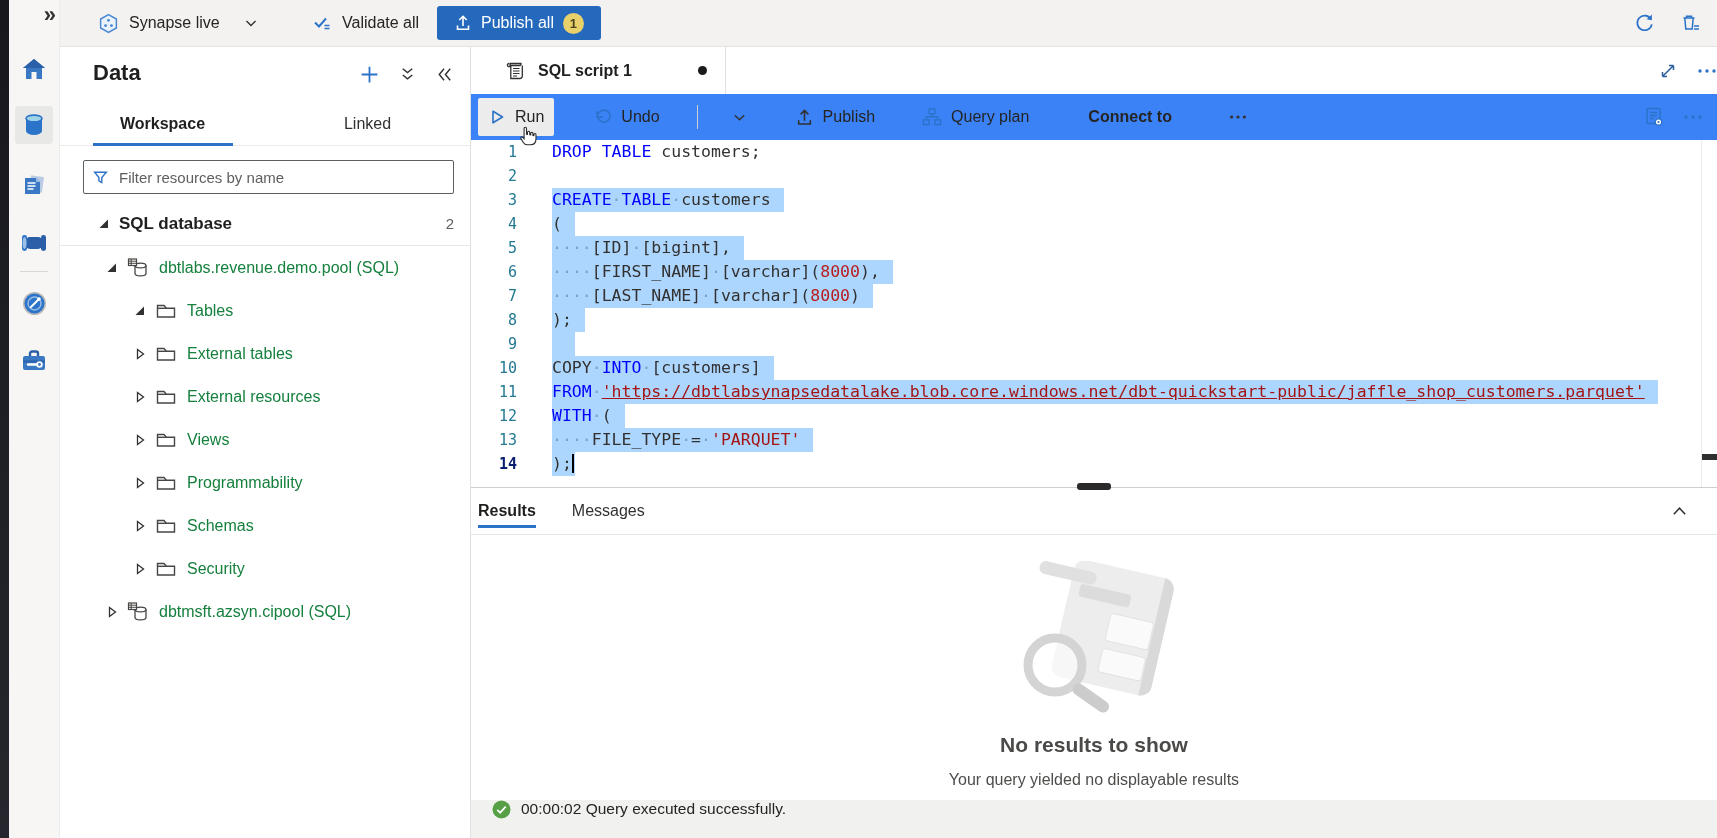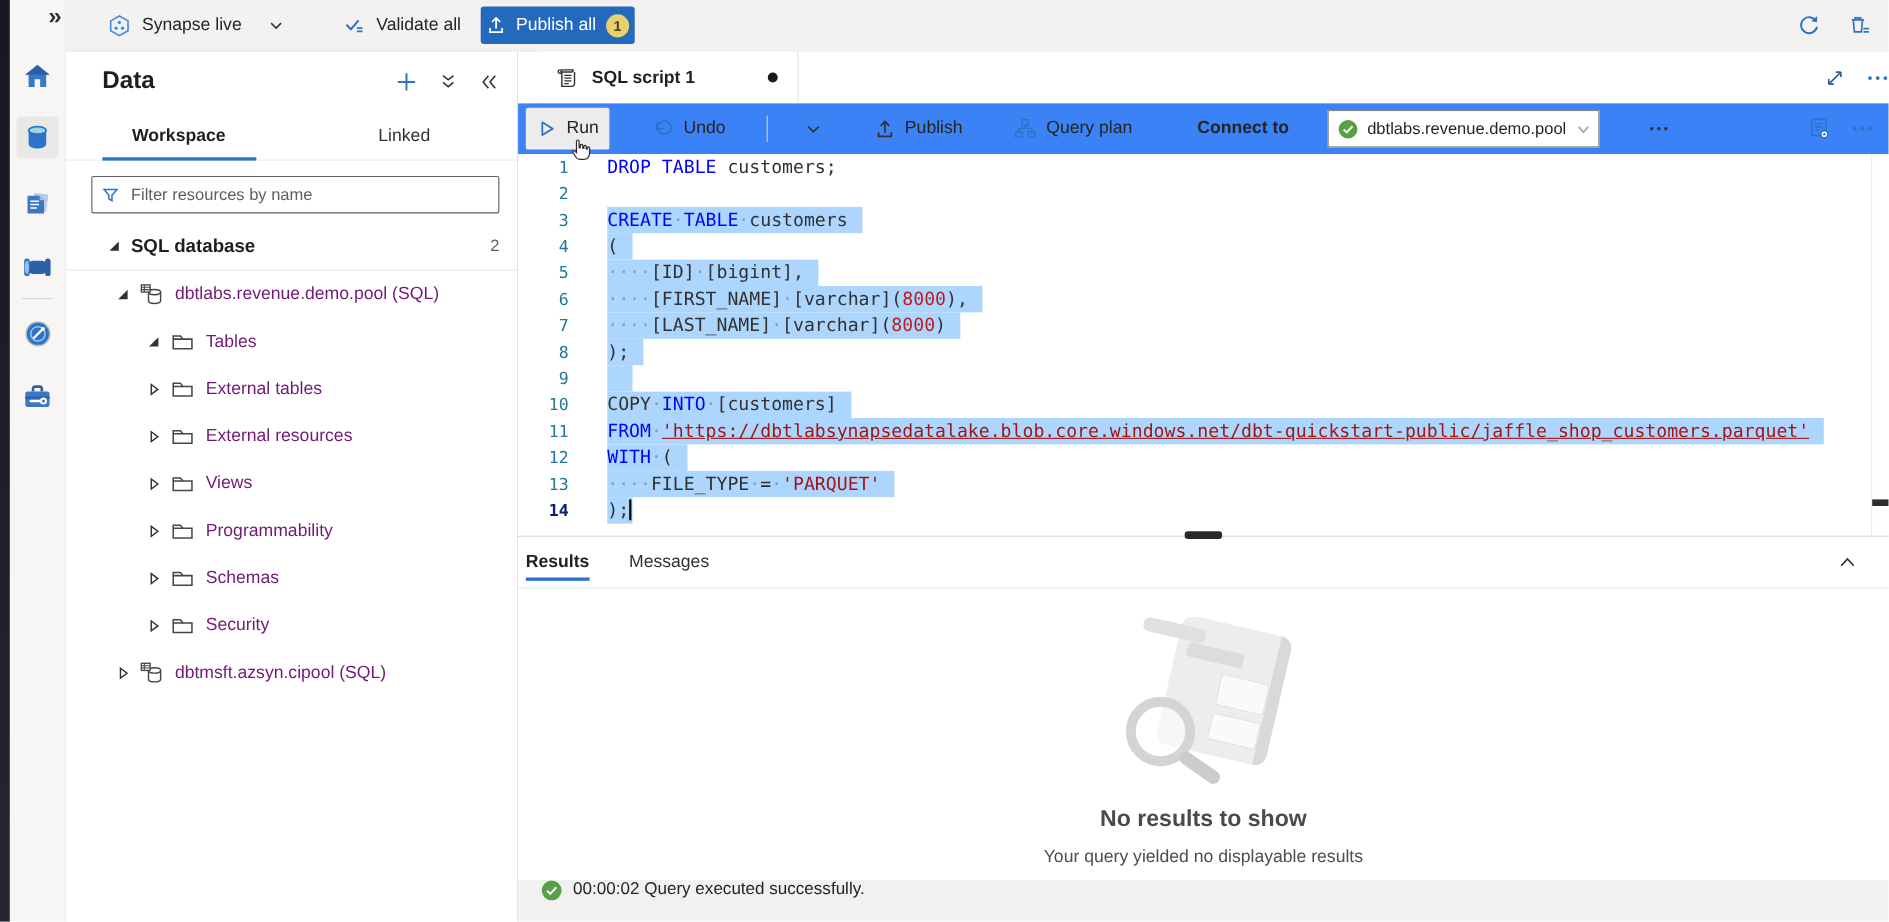--- a/index.html
+++ b/index.html
@@ -11,42 +11,42 @@
   .rail{position:absolute;left:9px;top:0;width:50px;height:838px;background:#f7f6f5;border-right:1px solid #ececeb;}
   .rail-collapse{position:absolute;top:2px;right:3px;font-size:22px;font-weight:700;color:#323130;cursor:pointer;}
   .rail-item{position:absolute;left:6px;width:38px;height:38px;border-radius:4px;display:flex;align-items:center;justify-content:center;}
   .rail-item.selected{background:#e8e8e7;}
   .rail-divider{position:absolute;left:11px;width:28px;border-top:1px solid #d8d8d6;}
   
   .topbar{position:absolute;left:60px;top:0;width:1657px;height:46px;background:#f3f2f1;border-bottom:1px solid #e5e4e2;}
   .tb-group{position:absolute;top:0;height:46px;display:flex;align-items:center;gap:10px;font-size:16px;color:#252423;}
   .branch{left:38px;}
   .validate{left:252px;}
-  .publish-btn{position:absolute;left:377px;top:6px;height:34px;padding:0 5px;border-radius:3px;background:#2569bd;
+  .publish-btn{position:absolute;left:377px;top:6px;height:34px;padding:0 17px;border-radius:3px;background:#2569bd;
                display:flex;align-items:center;gap:9px;color:#fff;font-size:16px;cursor:pointer;}
   .publish-badge{width:21px;height:21px;border-radius:50%;background:#e8d06a;color:#4a431f;font-size:13px;font-weight:700;
                  display:flex;align-items:center;justify-content:center;}
   .tb-icon{position:absolute;top:12px;cursor:pointer;}
   
   .data-panel{position:absolute;left:60px;top:47px;width:410px;height:791px;background:#fff;border-right:1px solid #e1e1e1;}
   .dp-header{position:relative;height:56px;}
   .dp-title{position:absolute;left:33px;top:13px;font-size:22px;font-weight:700;color:#201f1e;}
   .dp-actions{position:absolute;right:16px;top:17px;display:flex;gap:18px;align-items:center;}
   .dp-tabs{display:flex;height:42px;border-bottom:1px solid #edebe9;}
   .dp-tab{flex:1;display:flex;align-items:center;justify-content:center;font-size:16px;color:#323130;position:relative;cursor:pointer;}
   .dp-tab.active{font-weight:600;color:#201f1e;}
   .dp-tab.active::after{content:"";position:absolute;left:50%;transform:translateX(-50%);bottom:-1px;width:140px;height:3px;background:#2b72c8;}
   .filter-box{margin:14px 16px 8px 23px;height:32px;border:1px solid #605e5c;border-radius:2px;display:flex;align-items:center;padding:0 8px;gap:8px;background:#fff;}
   .filter-box input{border:none;outline:none;flex:1;font-size:15px;font-family:"Liberation Sans",sans-serif;color:#323130;background:transparent;}
   .filter-box input::placeholder{color:#605e5c;}
   .tree{margin-top:6px;}
   .tree-row{height:43px;display:flex;align-items:center;cursor:pointer;}
   .tree-row .caret{width:12px;margin-right:9px;flex:none;}
   .tree-row .node-icon{margin-right:10px;flex:none;}
-  .tree-row .lbl{font-size:16px;color:#701a75;white-space:nowrap;}
+  .tree-row .lbl{font-size:16px;color:#15803d;white-space:nowrap;}
   .tree-row.header .lbl{font-size:17px;font-weight:600;color:#201f1e;}
   .tree-row.header{border-bottom:1px solid #e8e8e8;}
   .tree-row .count{margin-left:auto;padding-right:16px;font-size:15px;color:#605e5c;}
   
   .sql-panel{position:absolute;left:471px;top:47px;width:1246px;height:791px;background:#fff;}
   .tab-row{position:absolute;left:16px;top:0;width:100%;height:47px;border-bottom:1px solid #e1e1e1;background:#fff;}
   .doc-tab{position:absolute;left:7px;top:0;height:47px;width:232px;background:#fff;border-right:1px solid #e1e1e1;
            display:flex;align-items:center;gap:12px;padding-left:10px;box-sizing:border-box;}
   .doc-tab::after{content:"";position:absolute;left:0;right:0;bottom:-1px;height:1px;background:#fff;}
   .doc-tab .t{font-size:16px;font-weight:600;color:#201f1e;}
@@ -458,34 +458,20 @@
         <svg width="20" height="20" viewBox="0 0 21 21">
             <rect x="7.5" y="2" width="6" height="5" fill="none" stroke="#2b72c8" stroke-width="1.4"></rect>
             <rect x="1.5" y="13.5" width="6" height="5" fill="none" stroke="#2b72c8" stroke-width="1.4"></rect>
             <rect x="13.5" y="13.5" width="6" height="5" fill="none" stroke="#2b72c8" stroke-width="1.4"></rect>
             <path d="M10.5 7 v3.2 M4.5 13.5 V10.2 H16.5 V13.5" fill="none" stroke="#2b72c8" stroke-width="1.4"></path>
           </svg>
       </span>
       <span>Query plan</span>
     </div>
     <span class="connect-lbl">Connect to</span>
-    <div class="pool-dd">
-      <span>
-        <svg width="19" height="19" viewBox="0 0 19 19">
-            <circle cx="9.5" cy="9.5" r="8.5" fill="#57a046"></circle>
-            <path d="M5.5 9.7 L8.3 12.4 L13.5 6.8" fill="none" stroke="#fff" stroke-width="1.8"></path>
-          </svg>
-      </span>
-      <span class="pt">dbtlabs.revenue.demo.pool</span>
-      <span>
-        <svg width="15" height="15" viewBox="0 0 14 14">
-            <path d="M3 5 L7 9.5 L11 5" fill="none" stroke="#a6a4a2" stroke-width="1.4"></path>
-          </svg>
-      </span>
-    </div>
     <span class="tbtn" style="margin-left:14px;padding:0 8px">
       <svg width="18" height="6" viewBox="0 0 18 6">
           <circle cx="2.6" cy="3" r="1.6" fill="#323130"></circle>
           <circle cx="9" cy="3" r="1.6" fill="#323130"></circle>
           <circle cx="15.4" cy="3" r="1.6" fill="#323130"></circle>
         </svg>
     </span>
     <span class="row-icons" style="right:52px">
       <svg width="22" height="22" viewBox="0 0 22 22">
           <rect x="4" y="2.5" width="13" height="15" rx="1.5" fill="none" stroke="#2b72c8" stroke-width="1.4"></rect>

